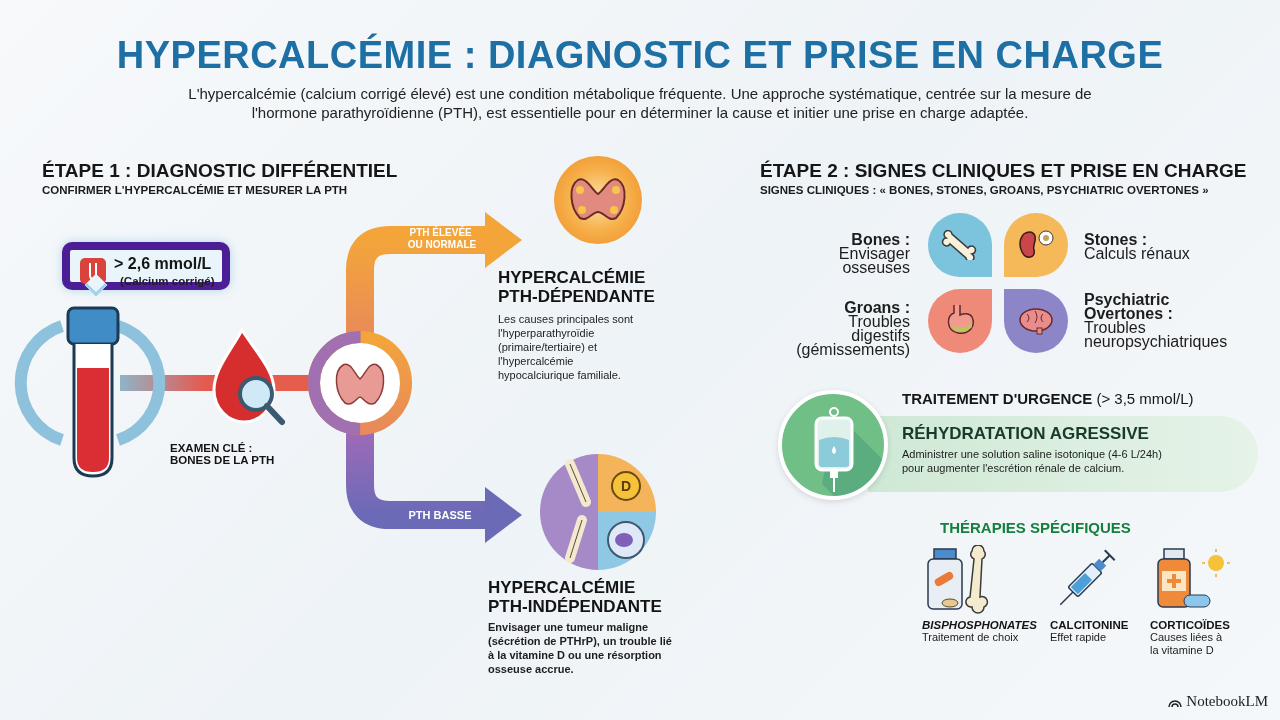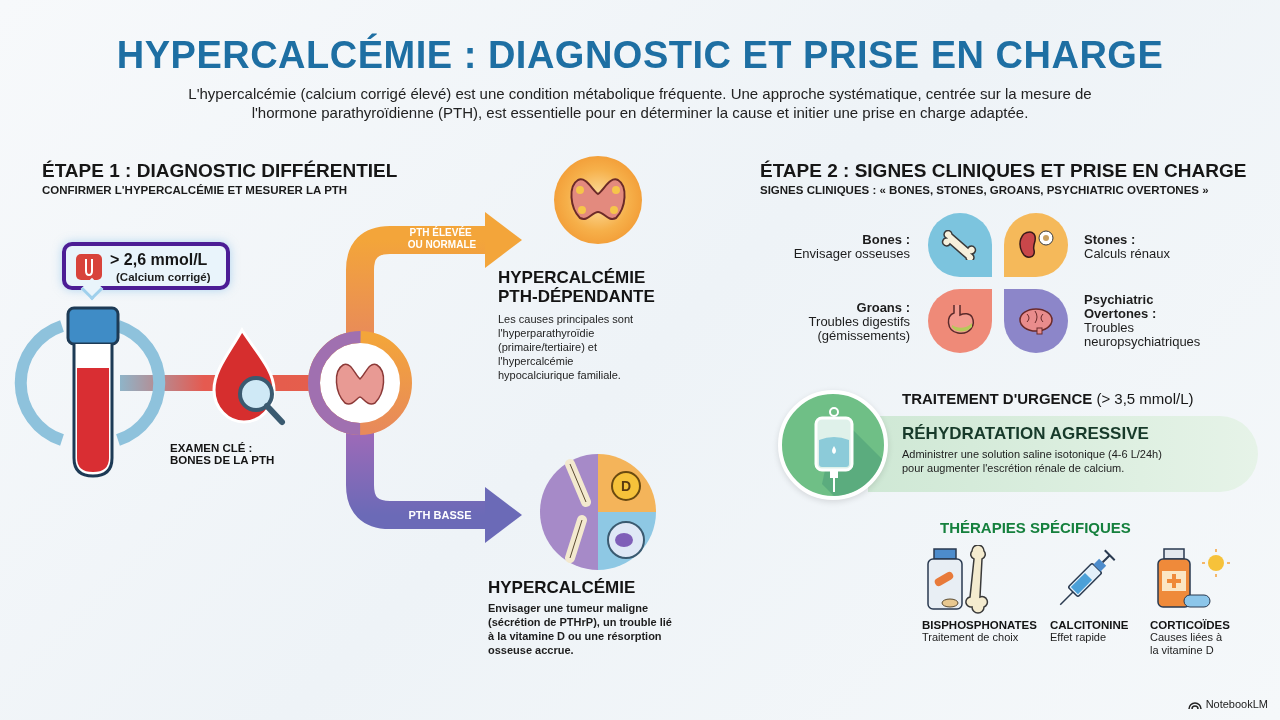--- a/index.html
+++ b/index.html
@@ -18,25 +18,25 @@
     .intro {
       left:140px; width:1000px; top:84px; text-align:center;
       font-size:15px; line-height:19px; color:#222;
     }
     .step-title { font-size:19px; font-weight:700; color:#161616; }
     .step-sub { font-size:11.5px; font-weight:700; color:#1b1b1b; margin-top:2px; }
     .center { text-align:left; }
     .h-strong { font-size:17px; font-weight:700; line-height:19px; color:#141414; }
     .desc { font-size:11.5px; line-height:14px; color:#1d1d1d; font-weight:700; }
     .lbl-bold { font-size:11.5px; font-weight:700; color:#141414; }
-    .sym-label { font-size:13px; line-height:14px; color:#1d1d1d; font-weight:700;}
+    .sym-label { font-size:16px; line-height:14px; color:#1d1d1d; font-weight:700;}
     .petal { position:absolute; width:64px; height:64px; display:flex; align-items:center; justify-content:center; }
     .callout {
       left:62px; top:242px; width:168px; height:48px;
-      background:#e9f4fb; border:4px solid #4c1d95; border-radius:10px;
+      background:#e9f4fb; border:8px solid #4c1d95; border-radius:10px;
       box-shadow:0 0 10px rgba(110,180,230,.5);
     }
     .callout .tail {
       position:absolute; left:18px; bottom:-11px; width:16px; height:16px;
       background:#e9f4fb; border-right:3px solid #9fd0ec; border-bottom:3px solid #9fd0ec;
       transform:rotate(45deg);
     }
     .callout .icon-box {
       position:absolute; left:10px; top:8px; width:26px; height:26px;
       background:#d8433b; border-radius:5px; display:flex; align-items:center; justify-content:center;
@@ -46,21 +46,21 @@
     .urgent-bar {
       left:868px; top:416px; width:390px; height:76px;
       background:linear-gradient(90deg, #cfe8d5 0%, #dff0e2 70%, #e6f3e8 100%);
       border-radius:0 40px 40px 0;
     }
     .urgent-circle {
       left:778px; top:390px; width:110px; height:110px; border-radius:50%;
       background:#6fbf86; border:4px solid #fff; box-shadow:0 2px 6px rgba(0,0,0,.12);
       overflow:hidden;
     }
-    .notebook { right:12px; bottom:10px; font-size:11px; color:#222; display:flex; align-items:center; gap:4px; }
+    .notebook { right:12px; bottom:10px; font-size:15px; color:#222; display:flex; align-items:center; gap:4px;font-family:Liberation Serif, serif; }
   </style>
 </head>
 <body>
 
 <div class="abs title">HYPERCALCÉMIE : DIAGNOSTIC ET PRISE EN CHARGE</div>
 <div class="abs intro">
   <div>L'hypercalcémie (calcium corrigé élevé) est une condition métabolique fréquente. Une approche systématique, centrée sur la mesure de</div>
   <div>l'hormone parathyroïdienne (PTH), est essentielle pour en déterminer la cause et initier une prise en charge adaptée.</div>
 </div>
 
@@ -172,20 +172,21 @@
     <div>Les causes principales sont</div>
     <div>l'hyperparathyroïdie</div>
     <div>(primaire/tertiaire) et</div>
     <div>l'hypercalcémie</div>
     <div>hypocalciurique familiale.</div>
   </div>
 </div>
 
 <div class="abs center" style="left:488px;top:578px;width:220px;">
   <div class="h-strong">HYPERCALCÉMIE</div>
+  <div class="h-strong">PTH-INDÉPENDANTE</div>
   <div class="desc" style="margin-top:4px;font-weight:700;font-size:11px;">
     <div>Envisager une tumeur maligne</div>
     <div>(sécrétion de PTHrP), un trouble lié</div>
     <div>à la vitamine D ou une résorption</div>
     <div>osseuse accrue.</div>
   </div>
 </div>
 
 <div class="abs center" style="left:760px;top:160px;width:500px;">
   <div class="step-title">ÉTAPE 2 : SIGNES CLINIQUES ET PRISE EN CHARGE</div>
@@ -264,21 +265,21 @@
 <div class="abs center" style="left:940px;top:519px;width:310px;font-size:15px;font-weight:700;color:#15803d;">THÉRAPIES SPÉCIFIQUES</div>
 
 <div class="abs center" style="left:922px;top:545px;width:126px;">
   <svg width="80" height="70">
     <rect x="12" y="4" width="22" height="10" fill="#4d8ccc" stroke="#2a3a50" stroke-width="1.5"></rect>
     <rect x="6" y="14" width="34" height="50" rx="5" fill="#e8eef4" stroke="#2a3a50" stroke-width="1.5"></rect>
     <rect x="12" y="30" width="20" height="8" rx="4" fill="#e87a3a" transform="rotate(-30 22 34)"></rect>
     <ellipse cx="28" cy="58" rx="8" ry="4" fill="#e8c890" stroke="#5a4a30"></ellipse>
     <path d="M50 6 a5 5 0 0 1 12 0 a5 5 0 0 1 -2 8 L58 52 a5 5 0 0 1 4 10 a5 5 0 0 1 -12 0 a5 5 0 0 1 -2 -10 L52 14 a5 5 0 0 1 -2 -8 Z" fill="#f4ebcf" stroke="#3a3a3a" stroke-width="1.5"></path>
   </svg>
-  <div class="lbl-bold" style="font-size:11.5px;">BISPHOSPHONATES</div>
+  <div class="lbl-bold" style="font-size:11.5px;font-style:italic;">BISPHOSPHONATES</div>
   <div style="font-size:11px;">Traitement de choix</div>
 </div>
 
 <div class="abs center" style="left:1050px;top:545px;width:104px;">
   <svg width="70" height="70">
     <g transform="rotate(-45 35 35)">
       <rect x="18" y="28" width="34" height="14" rx="2" fill="#e3f0fa" stroke="#2a3a50" stroke-width="1.5"></rect>
       <rect x="20" y="30" width="20" height="10" fill="#4ba0d8"></rect>
       <rect x="52" y="30" width="8" height="10" fill="#4d8ccc"></rect>
       <line x1="60" y1="35" x2="70" y2="35" stroke="#2a3a50" stroke-width="2"></line>

